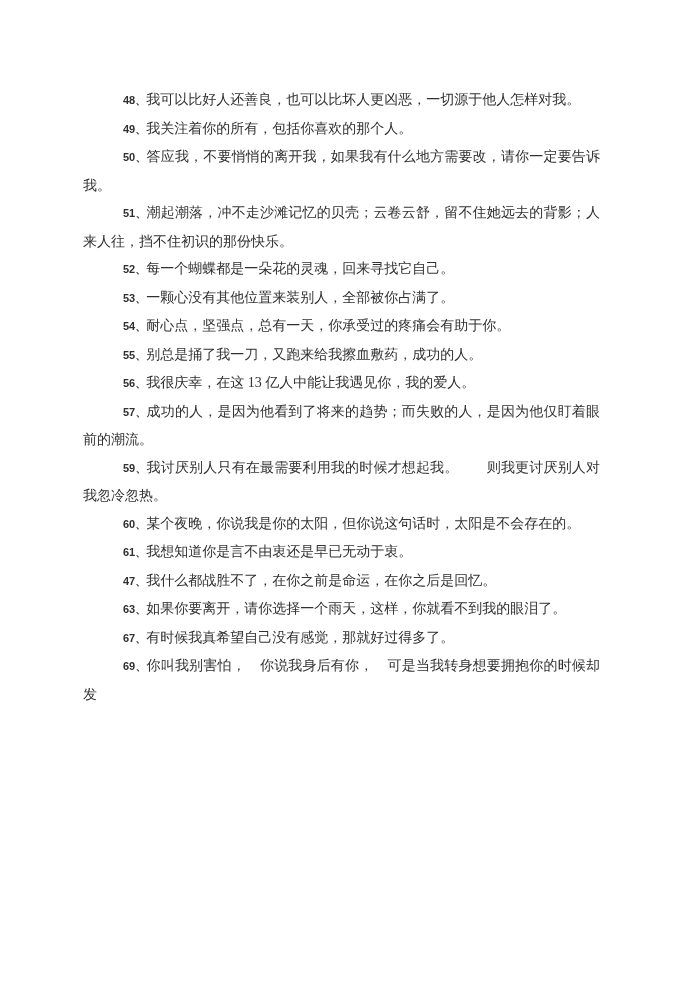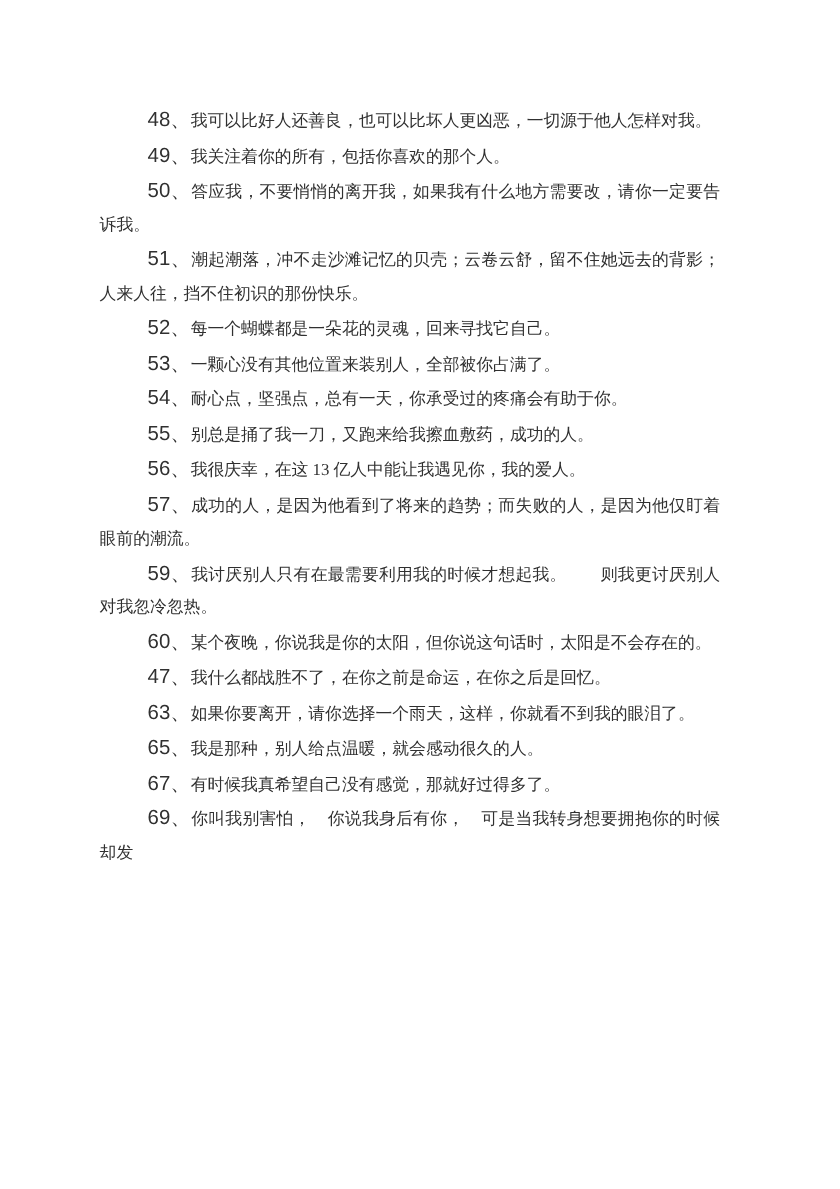--- a/index.html
+++ b/index.html
@@ -22,38 +22,38 @@
   .quote {
     margin: 0;
     font-size: 14px;
     line-height: 27.5px;
     text-indent: 40px;
     text-align: justify;
     word-break: break-all;
   }
   .quote .num {
     font-family: "Liberation Sans", "DejaVu Sans", sans-serif;
-    font-weight: 400;
-    font-size: 17px;
+    font-weight: 700;
+    font-size: 11px;
   }
 </style>
 </head>
 <body>
 
 <div class="page">
   <p class="quote"><span class="num">48、</span><span>我可以比好人还善良，也可以比坏人更凶恶，一切源于他人怎样对我。</span></p>
   <p class="quote"><span class="num">49、</span><span>我关注着你的所有，包括你喜欢的那个人。</span></p>
   <p class="quote"><span class="num">50、</span><span>答应我，不要悄悄的离开我，如果我有什么地方需要改，请你一定要告诉我。</span></p>
   <p class="quote"><span class="num">51、</span><span>潮起潮落，冲不走沙滩记忆的贝壳；云卷云舒，留不住她远去的背影；人来人往，挡不住初识的那份快乐。</span></p>
   <p class="quote"><span class="num">52、</span><span>每一个蝴蝶都是一朵花的灵魂，回来寻找它自己。</span></p>
   <p class="quote"><span class="num">53、</span><span>一颗心没有其他位置来装别人，全部被你占满了。</span></p>
   <p class="quote"><span class="num">54、</span><span>耐心点，坚强点，总有一天，你承受过的疼痛会有助于你。</span></p>
   <p class="quote"><span class="num">55、</span><span>别总是捅了我一刀，又跑来给我擦血敷药，成功的人。</span></p>
   <p class="quote"><span class="num">56、</span><span>我很庆幸，在这 13 亿人中能让我遇见你，我的爱人。</span></p>
   <p class="quote"><span class="num">57、</span><span>成功的人，是因为他看到了将来的趋势；而失败的人，是因为他仅盯着眼前的潮流。</span></p>
   <p class="quote"><span class="num">59、</span><span>我讨厌别人只有在最需要利用我的时候才想起我。　　则我更讨厌别人对我忽冷忽热。</span></p>
   <p class="quote"><span class="num">60、</span><span>某个夜晚，你说我是你的太阳，但你说这句话时，太阳是不会存在的。</span></p>
+  <p class="quote"><span class="num">61、</span><span>我想知道你是言不由衷还是早已无动于衷。</span></p>
   <p class="quote"><span class="num">47、</span><span>我什么都战胜不了，在你之前是命运，在你之后是回忆。</span></p>
   <p class="quote"><span class="num">63、</span><span>如果你要离开，请你选择一个雨天，这样，你就看不到我的眼泪了。</span></p>
-  <p class="quote"><span class="num">65、</span><span>我是那种，别人给点温暖，就会感动很久的人。</span></p>
   <p class="quote"><span class="num">67、</span><span>有时候我真希望自己没有感觉，那就好过得多了。</span></p>
   <p class="quote"><span class="num">69、</span><span>你叫我别害怕，　你说我身后有你，　可是当我转身想要拥抱你的时候却发</span></p>
 </div>
 
 </body></html>

